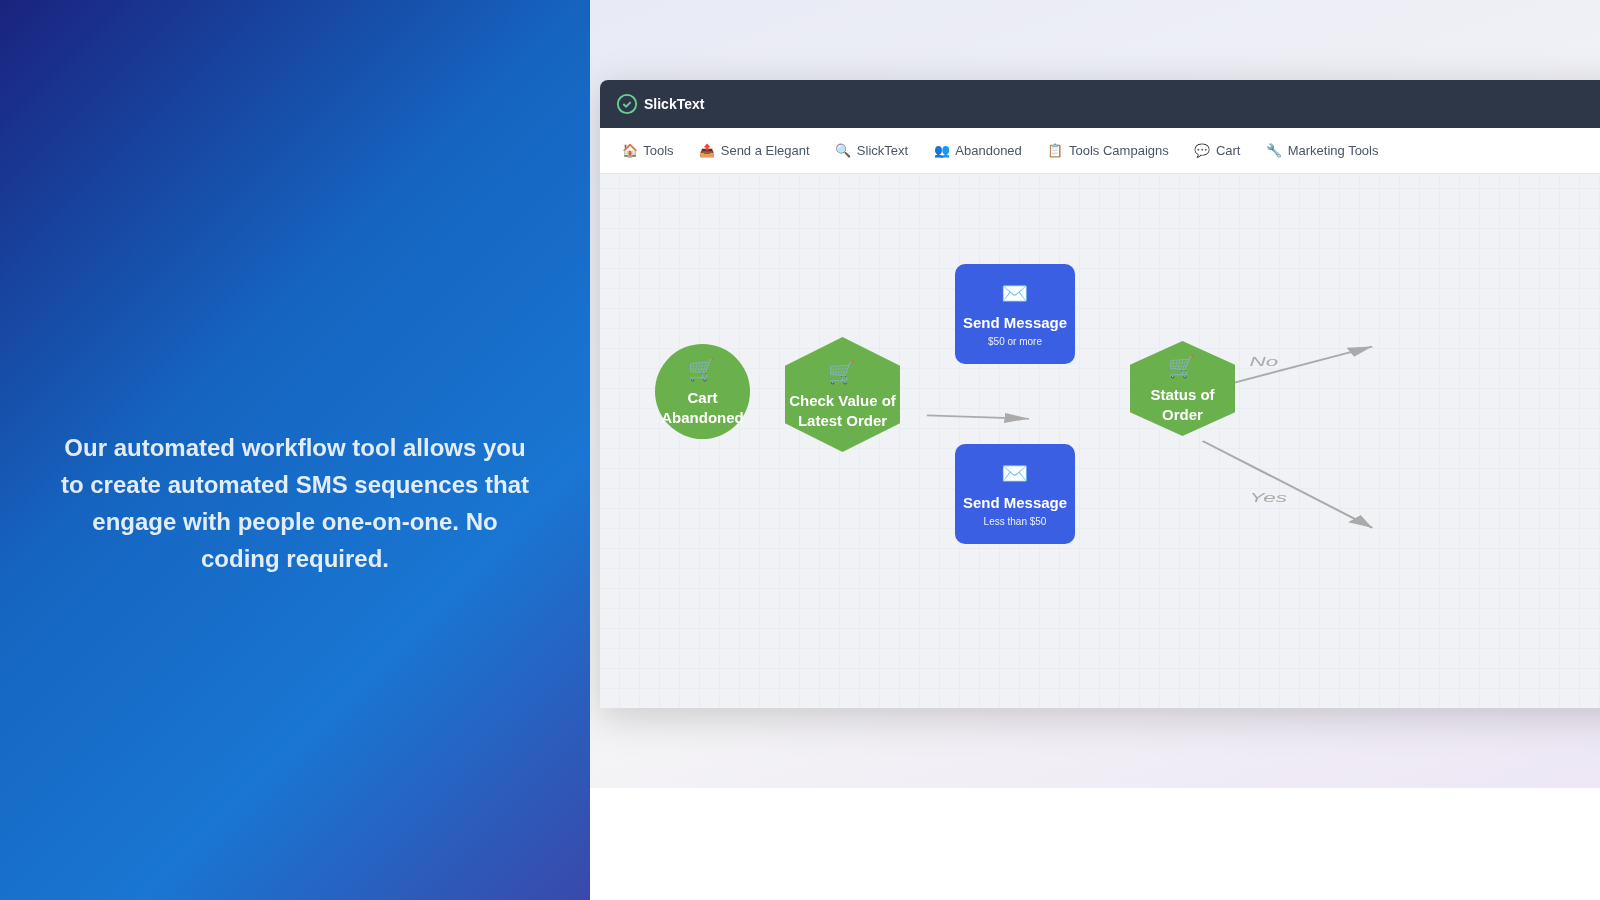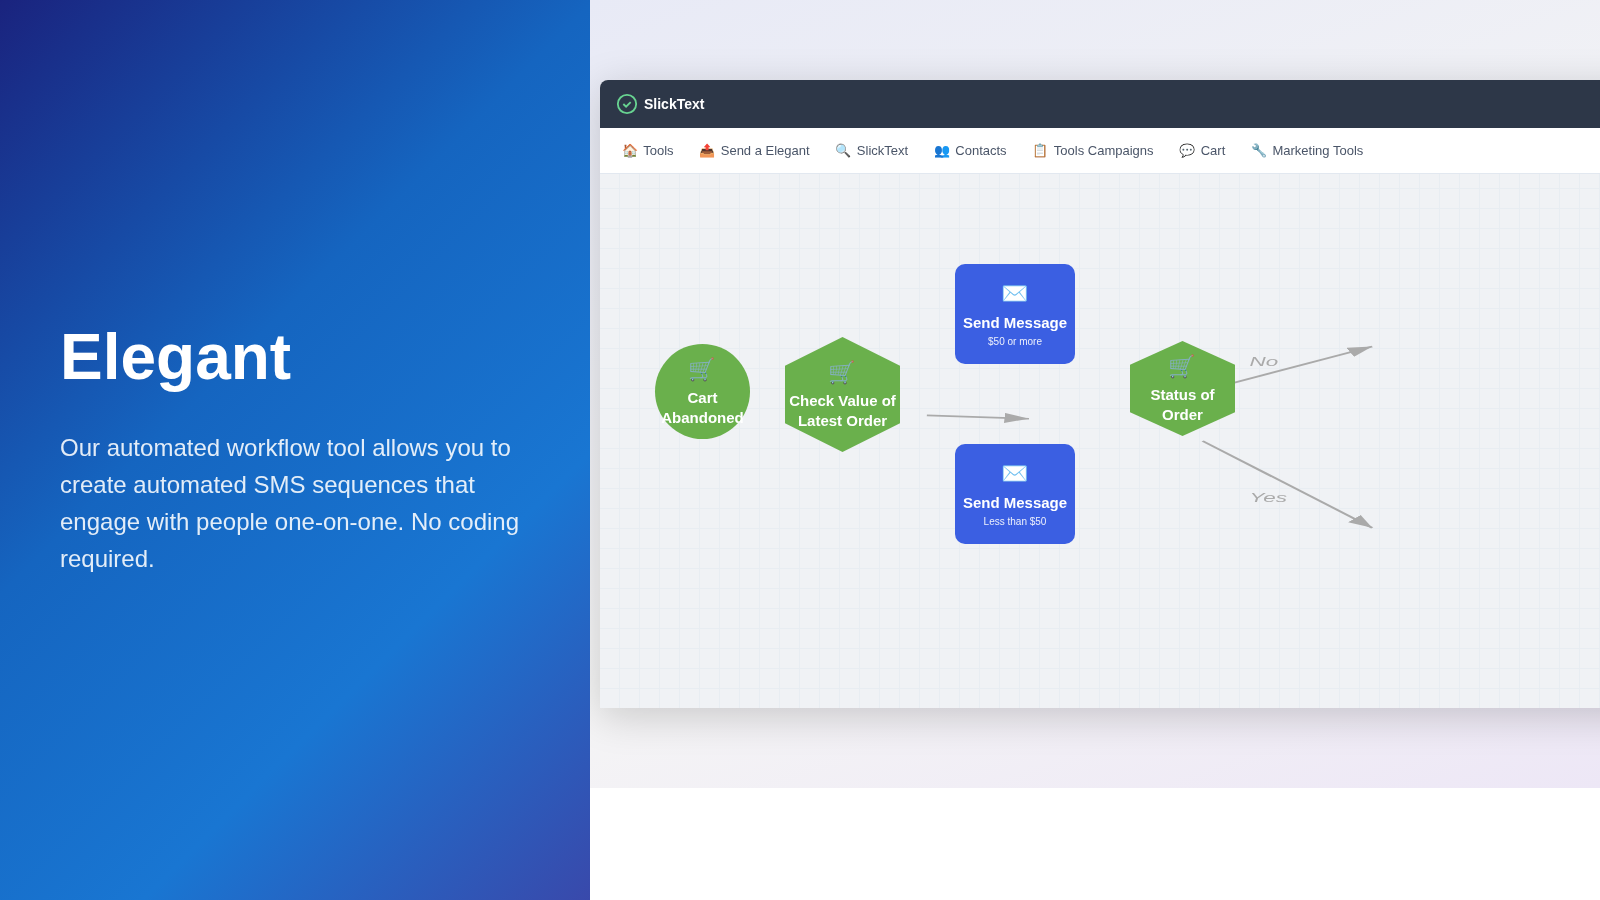--- a/index.html
+++ b/index.html
@@ -26,21 +26,22 @@
       font-size: 64px;
       font-weight: 800;
       color: #ffffff;
       line-height: 1.1;
       margin-bottom: 36px;
     }
     .left-panel p {
       font-size: 24px;
       color: rgba(255,255,255,0.88);
       line-height: 1.55;
-      font-weight: 400;
+      font-weight: 700;
+      text-align: center;
     }
 
     
     .right-panel {
       flex: 1;
       height: 788px;
       background: linear-gradient(160deg, #e8eaf6 0%, #f5f5f5 60%, #ede7f6 100%);
       position: relative;
       overflow: hidden;
     }
@@ -226,21 +227,21 @@
       top: 0; left: 0;
       width: 100%; height: 100%;
       pointer-events: none;
     }
   </style>
 </head>
 <body>
 
 <div class="left-panel">
   <h1>
-    <span>Elegant</span><br>
+    <br>
   </h1>
   <p>Our automated workflow tool allows you to create automated SMS sequences that engage with people one-on-one. No coding required.</p>
 </div>
 
 <div class="right-panel">
 
   <div class="browser-window">
 
     <div class="browser-topbar">
       <div class="brand-logo">
@@ -261,21 +262,21 @@
       <div class="nav-item">
         <span class="nav-icon">📤</span>
         <span>Send a Elegant</span>
       </div>
       <div class="nav-item">
         <span class="nav-icon">🔍</span>
         <span>SlickText</span>
       </div>
       <div class="nav-item">
         <span class="nav-icon">👥</span>
-        <span>Contacts</span>
+        <span>Abandoned</span>
       </div>
       <div class="nav-item">
         <span class="nav-icon">📋</span>
         <span>Tools Campaigns</span>
       </div>
       <div class="nav-item">
         <span class="nav-icon">💬</span>
         <span>Cart</span>
       </div>
       <div class="nav-item">

